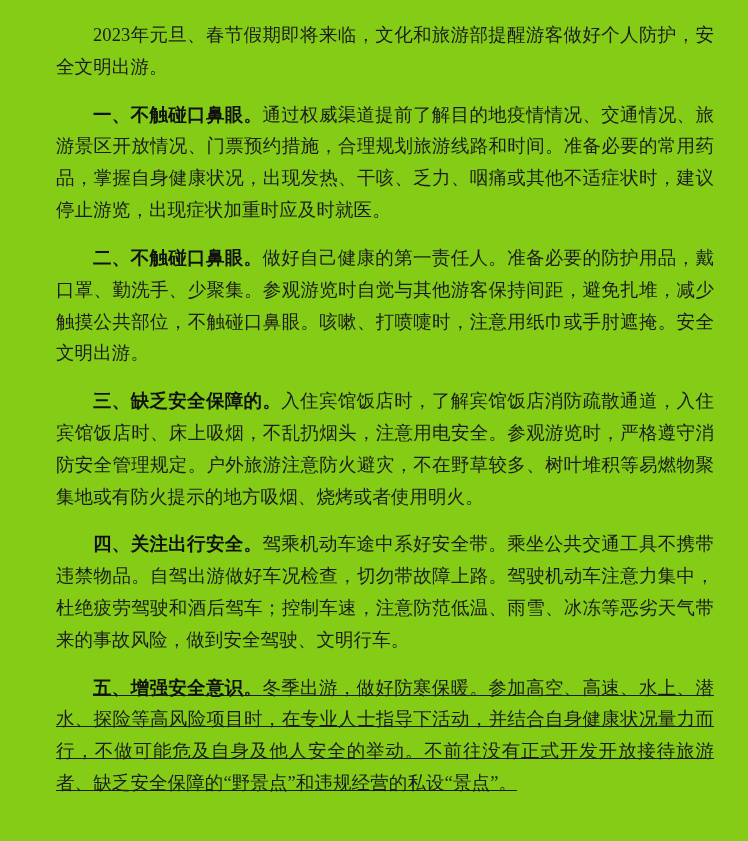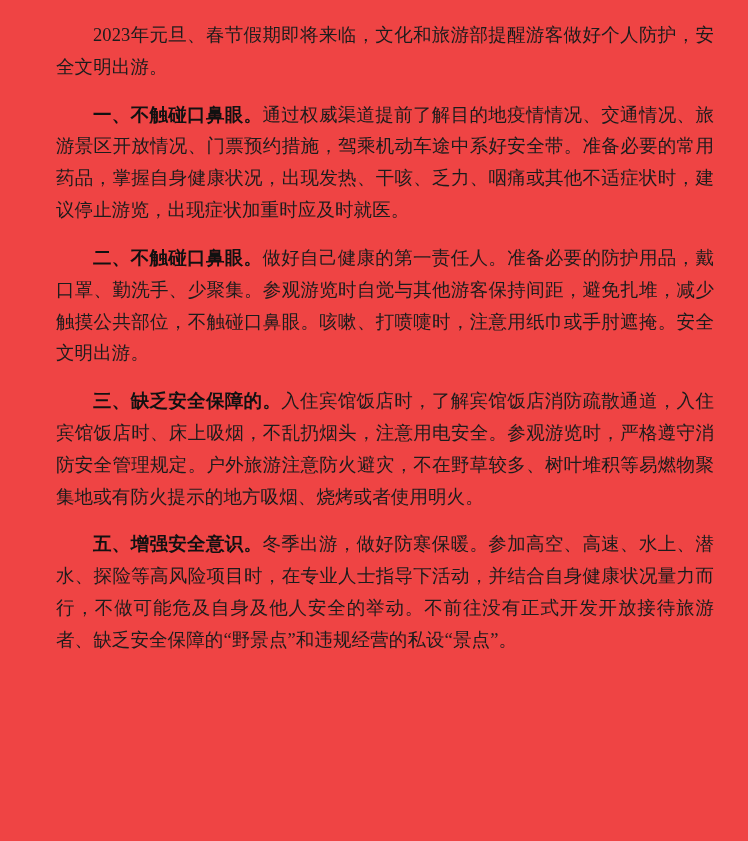--- a/index.html
+++ b/index.html
@@ -12,49 +12,51 @@
     background: #ffffff;
     font-family: "Liberation Serif", "DejaVu Serif", serif;
     color: #1a1a1a;
     overflow: hidden;
   }
   .page {
     width: 748px;
     height: 841px;
     box-sizing: border-box;
     padding: 20px 34px 10px 56px;
-    background: #ef4444;
+    background: #84cc16;
   }
   .para {
     font-size: 18.5px;
     line-height: 1.72;
     text-align: justify;
     text-justify: inter-ideograph;
     margin: 0 0 16px 0;
     letter-spacing: 0.1px;
     text-indent: 2em;
     color: #1c1c1c;
   }
   .para:last-child {
     margin-bottom: 12px;
+    text-decoration: underline;
   }
   .lead {
     font-weight: bold;
     color: #111111;
   }
 </style>
 </head>
 <body>
 
 <div class="page">
 
   <p class="para"><span class="lead"></span><span>2023年元旦、春节假期即将来临，文化和旅游部提醒游客做好个人防护，安全文明出游。</span></p>
 
-  <p class="para"><span class="lead">一、不触碰口鼻眼。</span><span>通过权威渠道提前了解目的地疫情情况、交通情况、旅游景区开放情况、门票预约措施，驾乘机动车途中系好安全带。准备必要的常用药品，掌握自身健康状况，出现发热、干咳、乏力、咽痛或其他不适症状时，建议停止游览，出现症状加重时应及时就医。</span></p>
+  <p class="para"><span class="lead">一、不触碰口鼻眼。</span><span>通过权威渠道提前了解目的地疫情情况、交通情况、旅游景区开放情况、门票预约措施，合理规划旅游线路和时间。准备必要的常用药品，掌握自身健康状况，出现发热、干咳、乏力、咽痛或其他不适症状时，建议停止游览，出现症状加重时应及时就医。</span></p>
 
   <p class="para"><span class="lead">二、不触碰口鼻眼。</span><span>做好自己健康的第一责任人。准备必要的防护用品，戴口罩、勤洗手、少聚集。参观游览时自觉与其他游客保持间距，避免扎堆，减少触摸公共部位，不触碰口鼻眼。咳嗽、打喷嚏时，注意用纸巾或手肘遮掩。安全文明出游。</span></p>
 
   <p class="para"><span class="lead">三、缺乏安全保障的。</span><span>入住宾馆饭店时，了解宾馆饭店消防疏散通道，入住宾馆饭店时、床上吸烟，不乱扔烟头，注意用电安全。参观游览时，严格遵守消防安全管理规定。户外旅游注意防火避灾，不在野草较多、树叶堆积等易燃物聚集地或有防火提示的地方吸烟、烧烤或者使用明火。</span></p>
 
+  <p class="para"><span class="lead">四、关注出行安全。</span><span>驾乘机动车途中系好安全带。乘坐公共交通工具不携带违禁物品。自驾出游做好车况检查，切勿带故障上路。驾驶机动车注意力集中，杜绝疲劳驾驶和酒后驾车；控制车速，注意防范低温、雨雪、冰冻等恶劣天气带来的事故风险，做到安全驾驶、文明行车。</span></p>
 
   <p class="para"><span class="lead">五、增强安全意识。</span><span>冬季出游，做好防寒保暖。参加高空、高速、水上、潜水、探险等高风险项目时，在专业人士指导下活动，并结合自身健康状况量力而行，不做可能危及自身及他人安全的举动。不前往没有正式开发开放接待旅游者、缺乏安全保障的“野景点”和违规经营的私设“景点”。</span></p>
 
 </div>
 
 </body></html>

